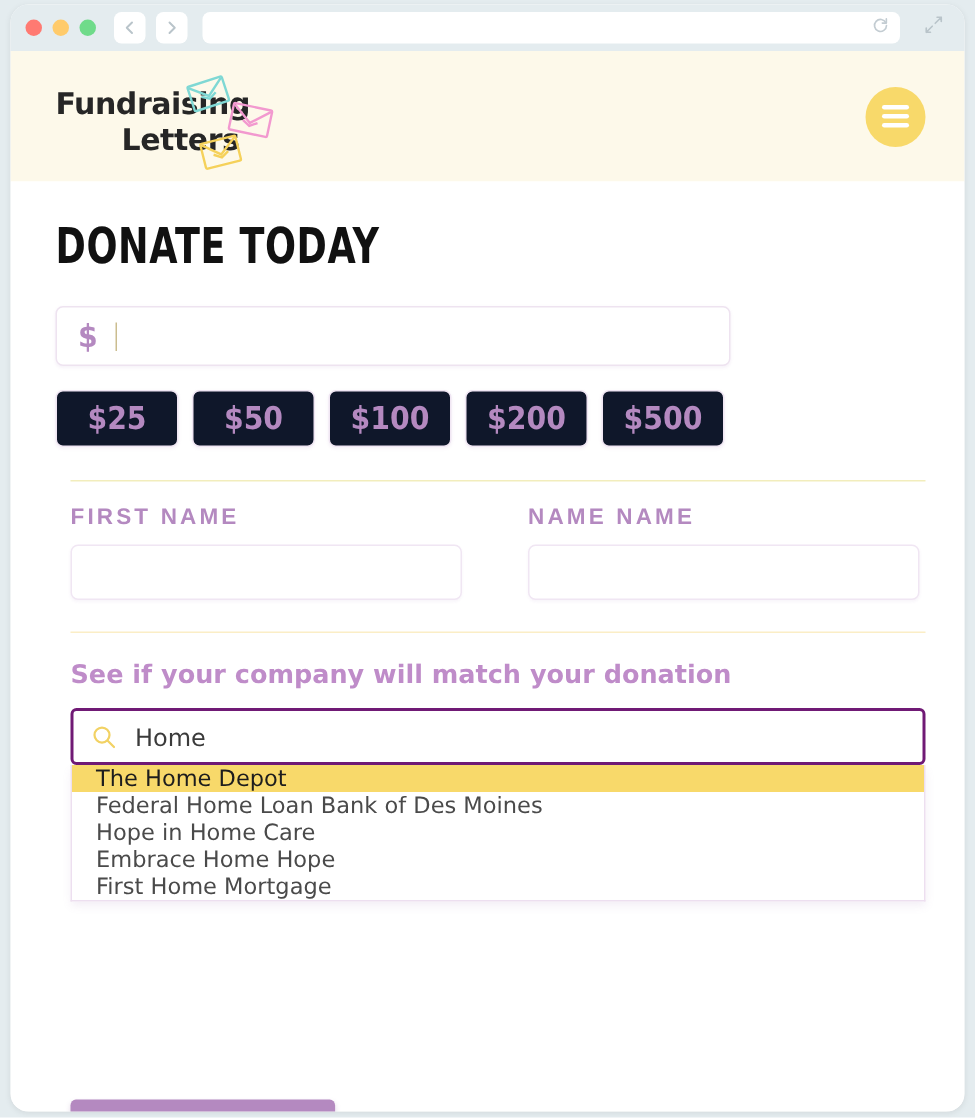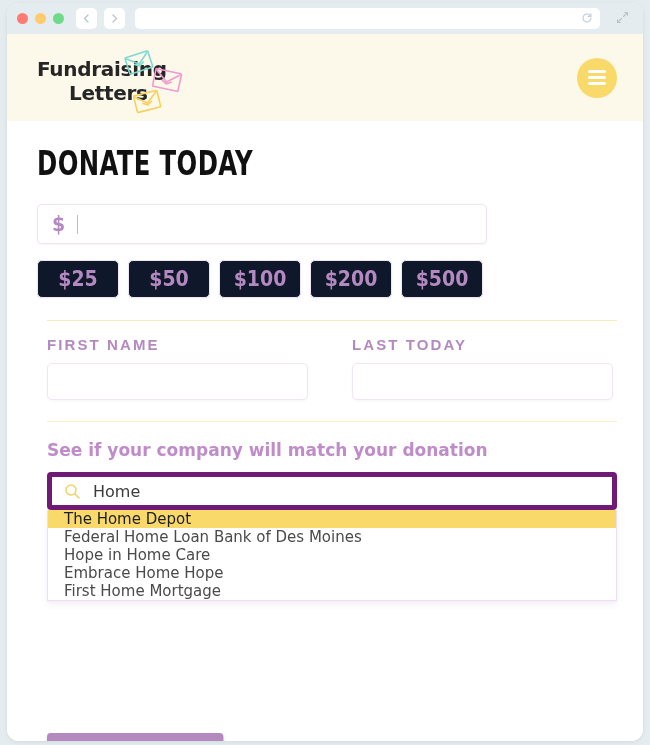--- a/index.html
+++ b/index.html
@@ -85,21 +85,21 @@
   .logo { position: relative; width: 150px; height: 62px; }
   .logo-text {
     position: absolute;
     font-family: "DejaVu Sans", sans-serif;
     font-weight: bold;
     font-size: 20px;
     color: #262626;
     letter-spacing: -0.3px;
   }
   .logo-line1 { left: 0px; top: 10px; }
-  .logo-line2 { left: 32px; top: 34px; }
+  .logo-line2 { left: 44px; top: 34px; }
 
   .envelope { position: absolute; }
 
   .hamburger-btn {
     width: 40px; height: 40px;
     background: #f8d96a;
     border-radius: 50%;
     display: flex; flex-direction: column;
     align-items: center; justify-content: center;
     gap: 3px;
@@ -223,21 +223,21 @@
 
   .search-wrap {
     margin: 12px 0 0 10px;
     position: relative;
     width: 570px;
   }
   .search-box {
     width: 570px;
     height: 38px;
     background: #ffffff;
-    border: 5px solid #701a75;
+    border: 2px solid #701a75;
     border-radius: 4px;
     display: flex;
     align-items: center;
     padding: 0 12px;
   }
   .search-icon { margin-right: 12px; display: flex; }
   .search-value {
     font-family: "DejaVu Sans", sans-serif;
     font-size: 16px;
     color: #3b3b3b;
@@ -384,21 +384,21 @@
     </div>
 
     <div class="divider"></div>
 
     <div class="name-row">
       <div class="field-group">
         <div class="field-label">FIRST NAME</div>
         <input class="text-input" type="text" placeholder="" style="">
       </div>
       <div class="field-group">
-        <div class="field-label">LAST TODAY</div>
+        <div class="field-label">NAME NAME</div>
         <input class="text-input" type="text" placeholder="" style="">
       </div>
     </div>
 
     <div class="divider2"></div>
 
     <div class="match-heading">See if your company will match your donation</div>
 
     <div class="search-wrap">
       <div class="search-box">

